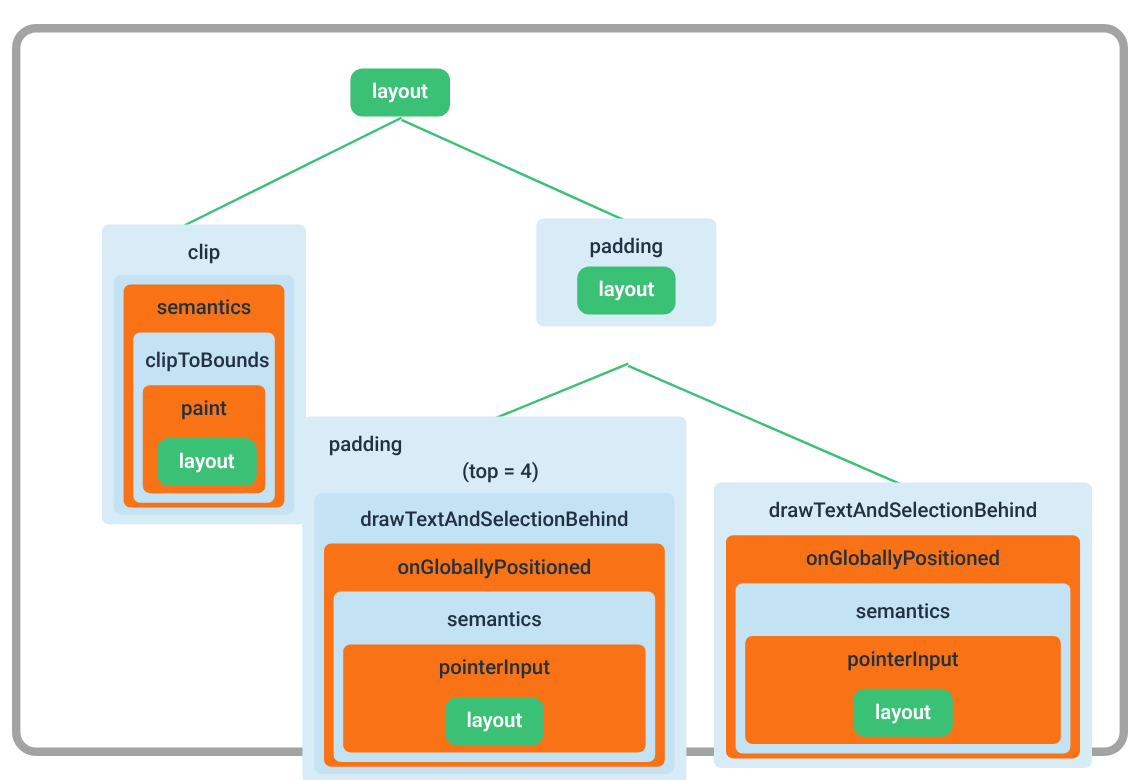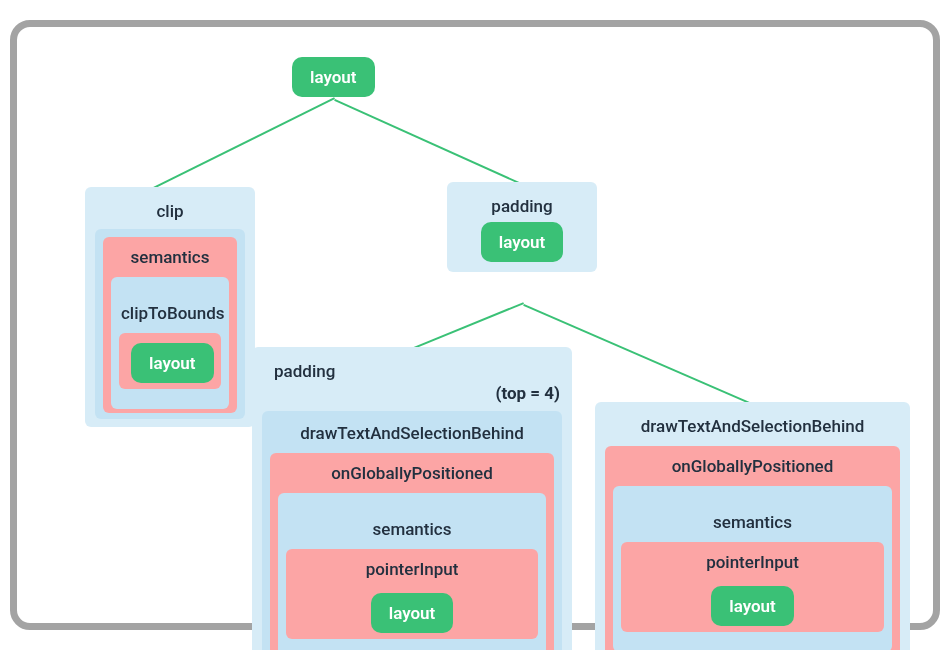--- a/index.html
+++ b/index.html
@@ -44,29 +44,29 @@
     color: #22303f;
   }
   .row-tight { padding-top: 2px; }
   .nest {
     background: #c3e2f3;
     border-radius: 6px;
     padding: 6px 6px;
     margin: 0 2px;
   }
   .nest2 {
-    background: #fca5a5;
+    background: #f97316;
     border-radius: 6px;
     padding: 4px 6px;
     margin: 2px 2px 0 2px;
   }
   .nest3 {
     background: #c3e2f3;
     border-radius: 6px;
-    padding: 20px 6px;
+    padding: 8px 6px;
     margin: 2px 2px 0 2px;
   }
   .leaf-inner {
     margin: 6px 6px 2px 6px;
     display: inline-block;
   }
   .line {
     position: absolute;
     background: #3ac176;
     transform-origin: 0 0;
@@ -88,35 +88,36 @@
   </div>
 
   <div id="n-left" class="node box" style="left:50px; top:160px; width:170px; text-align:center;margin-left:18px;">
     <div class="row">clip</div>
     <div class="nest">
       <div class="nest2">
         <div class="row">semantics</div>
         <div class="nest3">
           <div class="row">clipToBounds</div>
           <div class="nest2">
+            <div class="row">paint</div>
             <span class="leaf leaf-inner">layout</span>
           </div>
         </div>
       </div>
     </div>
   </div>
 
   <div id="n-right" class="node box" style="left:430px; top:155px; width:150px; text-align:center;">
     <div class="row" style="padding-bottom:0;">padding</div>
     <span class="leaf leaf-inner">layout</span>
   </div>
 
   <div id="n-cl" class="node box" style="left:235px; top:320px; width:320px; text-align:center;">
     <div class="row" style="text-align:left; padding-left:14px; padding-bottom:0;">padding</div>
-    <div class="row row-tight" style="text-align:right; padding-left:14px;font-weight:bold;">(top = 4)</div>
+    <div class="row row-tight" style="text-align:center; padding-left:14px;">(top = 4)</div>
     <div class="nest">
       <div class="row">drawTextAndSelectionBehind</div>
       <div class="nest2">
         <div class="row">onGloballyPositioned</div>
         <div class="nest3">
           <div class="row">semantics</div>
           <div class="nest2">
             <div class="row">pointerInput</div>
             <span class="leaf leaf-inner">layout</span>
           </div>

